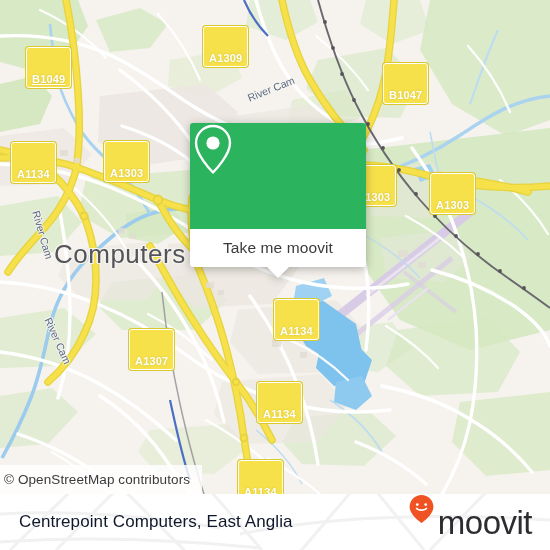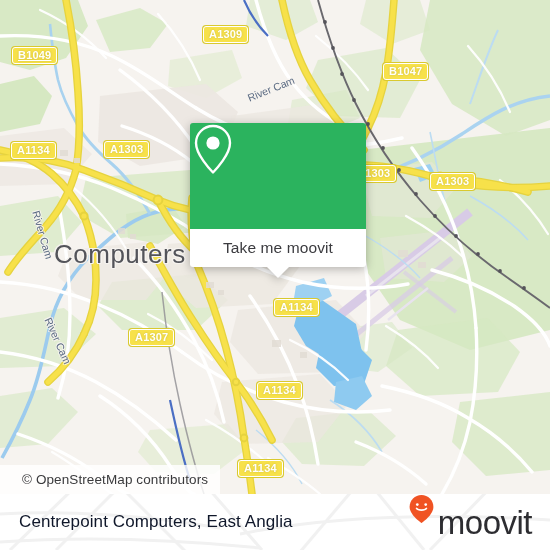--- a/index.html
+++ b/index.html
@@ -28,21 +28,21 @@
     color:#ffffff;
     font-size:11px;
     font-weight:bold;
     letter-spacing:.2px;
     padding:1px 5px 2px 5px;
     line-height:12px;
     white-space:nowrap;
     text-shadow:0 0 2px rgba(150,140,40,.45);
     z-index:30;
   }
-  .shield span{display:block;color:#fffffa;}
+  .shield span{display:block;color:#fffffa;margin-top:24px;}
 
   
   .place-label{
     position:absolute;
     font-size:26px;
     color:#53545a;
     letter-spacing:.5px;
     z-index:28;
     text-shadow:
       -1.4px 0 #f6f3ef, 1.4px 0 #f6f3ef, 0 -1.4px #f6f3ef, 0 1.4px #f6f3ef,
@@ -91,21 +91,21 @@
     border-right:11px solid transparent;
     border-top:11px solid #ffffff;
   }
 
   
   .osm-bar{
     position:absolute;left:0;top:465px;
     height:29px;
     background:rgba(255,255,255,.82);
     display:flex;align-items:center;
-    padding:0 12px 0 22px;
+    padding:0 12px 0 4px;
     z-index:55;
     font-size:13.5px;
     color:#3a3a3c;
     letter-spacing:.1px;
   }
 
   
   .footer{
     position:absolute;left:0;top:494px;width:550px;height:56px;
     background:#ffffff;
@@ -377,21 +377,21 @@
         </g>
       </g>
     </svg>
 
     <div class="place-label" style="left:54px;top:239px;">Computers</div>
 
     <div class="water-label" style="left:248px;top:92px;transform:rotate(-22deg);transform-origin:left center;">River Cam</div>
     <div class="water-label" style="left:36px;top:205px;transform:rotate(74deg);transform-origin:left center;">River Cam</div>
     <div class="water-label" style="left:48px;top:312px;transform:rotate(66deg);transform-origin:left center;">River Cam</div>
 
-    <div class="shield" style="left:12px;top:47px;text-decoration:underline;">
+    <div class="shield" style="left:26px;top:47px;text-decoration:underline;">
       <span>B1049</span>
       </div>
     <div class="shield" style="left:203px;top:26px;">
       <span>A1309</span>
       </div>
     <div class="shield" style="left:383px;top:63px;text-align:center;">
       <span>B1047</span>
       </div>
     <div class="shield" style="left:11px;top:142px;">
       <span>A1134</span>

